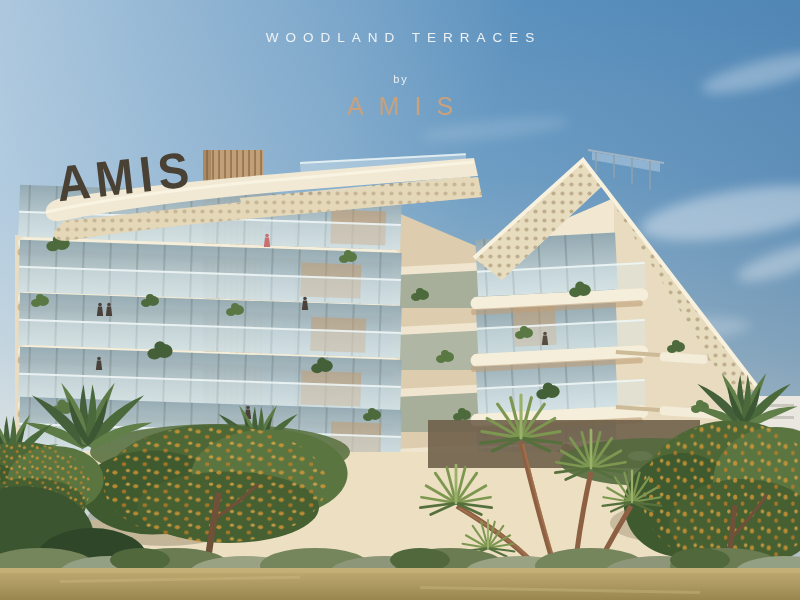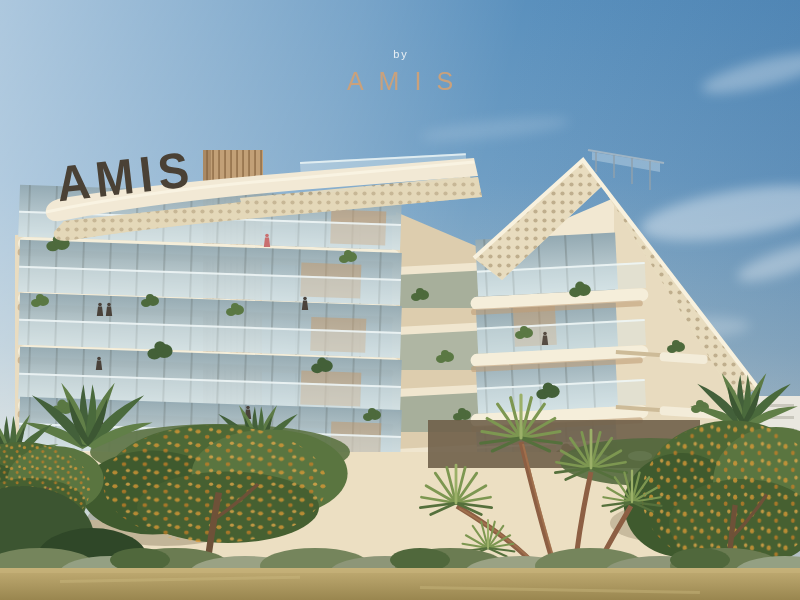--- a/index.html
+++ b/index.html
@@ -20,21 +20,21 @@
   .c1{left:640px;top:190px;width:200px;height:46px;opacity:.38;transform:rotate(-9deg);}
   .c2{left:700px;top:60px;width:130px;height:26px;opacity:.30;transform:rotate(-14deg);}
   .c3{left:580px;top:318px;width:170px;height:26px;opacity:.22;transform:rotate(-4deg);}
   .c4{left:735px;top:250px;width:100px;height:24px;opacity:.34;transform:rotate(-18deg);}
   .c5{left:420px;top:120px;width:150px;height:18px;opacity:.14;transform:rotate(-6deg);}
   
   .header{
     position:absolute;left:0;top:30px;width:800px;text-align:center;color:#f3f6f8;z-index:5;
   }
   .project-title{font-size:13.5px;letter-spacing:7px;padding-left:7px;font-weight:400;opacity:.96;}
-  .byline{font-size:11px;letter-spacing:2px;padding-left:2px;margin-top:18px;opacity:.92;}
+  .byline{font-size:11px;letter-spacing:2px;padding-left:2px;margin-top:28px;opacity:.92;}
   .brand{font-size:25px;letter-spacing:15px;padding-left:15px;margin-top:7px;color:#c9a17c;font-weight:400;}
   
   .scene-svg{position:absolute;inset:0;z-index:2;}
   
   .canopy-sign{
     position:absolute;left:60px;top:158px;z-index:4;
     font-size:47px;font-weight:600;letter-spacing:6px;color:#4a4135;
     transform:rotate(-6.5deg) scale(.98,1.06);transform-origin:left bottom;
   }
 </style>
@@ -421,19 +421,20 @@
       <g>
         <rect x="0" y="568" width="800" height="32" fill="url(#gGrass)"></rect>
         <rect x="0" y="568" width="800" height="5" fill="#c8b47c" opacity=".6"></rect>
         <rect x="60" y="580" width="240" height="3" fill="#cdbb82" opacity=".4" transform="rotate(-1 60 580)"></rect>
         <rect x="420" y="586" width="280" height="3" fill="#cdbb82" opacity=".4" transform="rotate(1 420 586)"></rect>
       </g>
     </g>
   </svg>
 
   <div class="header">
+    <div class="project-title">WOODLAND TERRACES</div>
     <div class="byline">by</div>
     <div class="brand">AMIS</div>
   </div>
 
   <div class="canopy-sign">AMIS</div>
 
 </div>
 
 </body></html>

